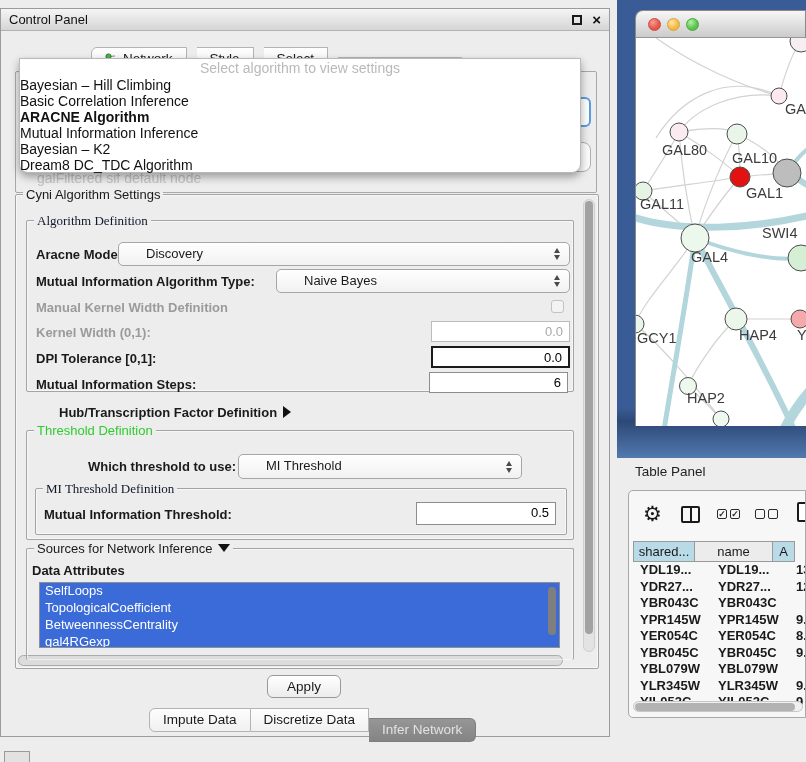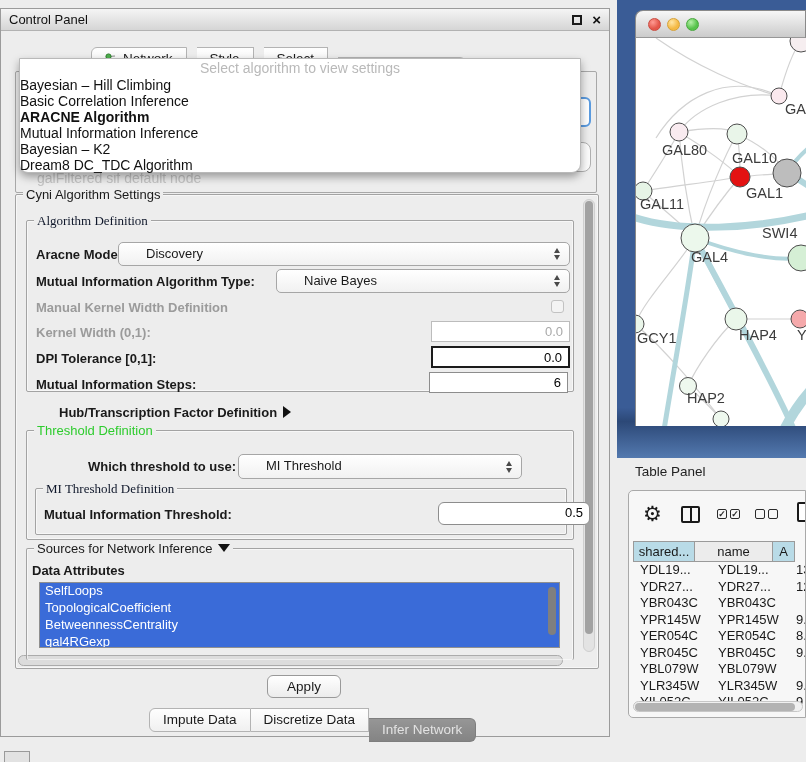--- a/index.html
+++ b/index.html
@@ -118,21 +118,21 @@
   .chkpair { top:18px; display:flex; gap:3px; }
   .cbox { width:10px; height:10px; border:1.6px solid #2a2a2a; border-radius:2px; font-size:9px;
           line-height:8px; text-align:center; color:#2a2a2a; font-weight:bold; }
   .pageicon { left:168px; top:11px; width:16px; height:20px; border:2px solid #1a1a1a; border-radius:2px; background:#fff; }
   .thead { left:4px; top:50px; height:21px; display:flex; }
   .hcell { border:1px solid #9a9a9a; border-left:none; font-size:13px; text-align:center; line-height:19px; overflow:hidden; white-space:nowrap; }
   .hcell:first-child { border-left:1px solid #9a9a9a; }
   .c-blue { background:#b9dbe7; }
   .c-gray { background:#ececec; }
   .trow { left:4px; height:16.5px; display:flex; font-size:13px; }
-  .tcell { overflow:hidden; white-space:nowrap; padding-left:7px; }
+  .tcell { overflow:hidden; white-space:nowrap; padding-left:7px;font-weight:bold; }
   .t-hscroll { left:4px; top:210px; width:170px; height:11px; background:#f0f0f0; border:1px solid #c7c7c7; border-radius:6px; }
   .t-hthumb { position:absolute; left:1px; top:1px; height:8px; width:160px; background:#b3b3b3; border-radius:4px; }
 
   .mini-btn { left:4px; top:751px; width:26px; height:14px; border:1px solid #9a9a9a; background:#e2e2e2; }
   .net-icon { width:13px; height:13px; }
 </style>
 </head>
 <body>
 
 <div class="stage">
@@ -229,21 +229,21 @@
 
         <span class="abs lbl" style="left:61px; top:28px;">Which threshold to use:</span>
         <div class="abs combo" style="left:211px; top:23px; width:284px; height:25px;">
           <span>MI Threshold</span>
           <span class="spin"></span>
         </div>
 
         <div class="abs grp" style="left:8px; top:57px; width:532px; height:47px;">
           <span class="grp-title t-blue">MI Threshold Definition</span>
           <span class="abs lbl" style="left:8px; top:18px;">Mutual Information Threshold:</span>
-          <div class="abs tfield f-norm" style="left:402px; top:13px; width:152px; height:23px;border-radius:6px;">0.5</div>
+          <div class="abs tfield f-norm" style="left:380px; top:13px; width:140px; height:23px;">0.5</div>
         </div>
       </div>
 
       <div class="abs grp" style="left:10px; top:353px; width:548px; height:112px; border-bottom:none;">
         <span class="grp-title"><span>Sources for Network Inference</span><span class="tri-down"></span></span>
         <span class="abs lbl" style="left:5px; top:14px;">Data Attributes</span>
         <div class="abs attr-list" style="left:12px; top:33px; width:521px; height:66px;">
           <div class="attr-item">SelfLoops</div>
           <div class="attr-item">TopologicalCoefficient</div>
           <div class="attr-item">BetweennessCentrality</div>

